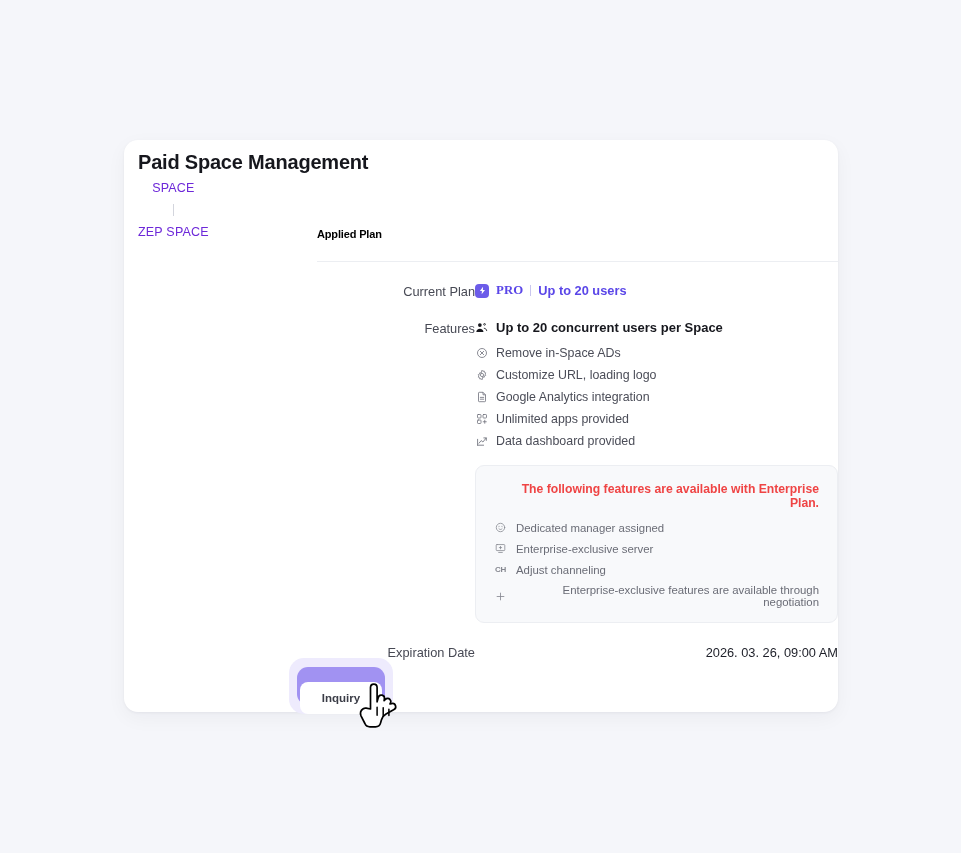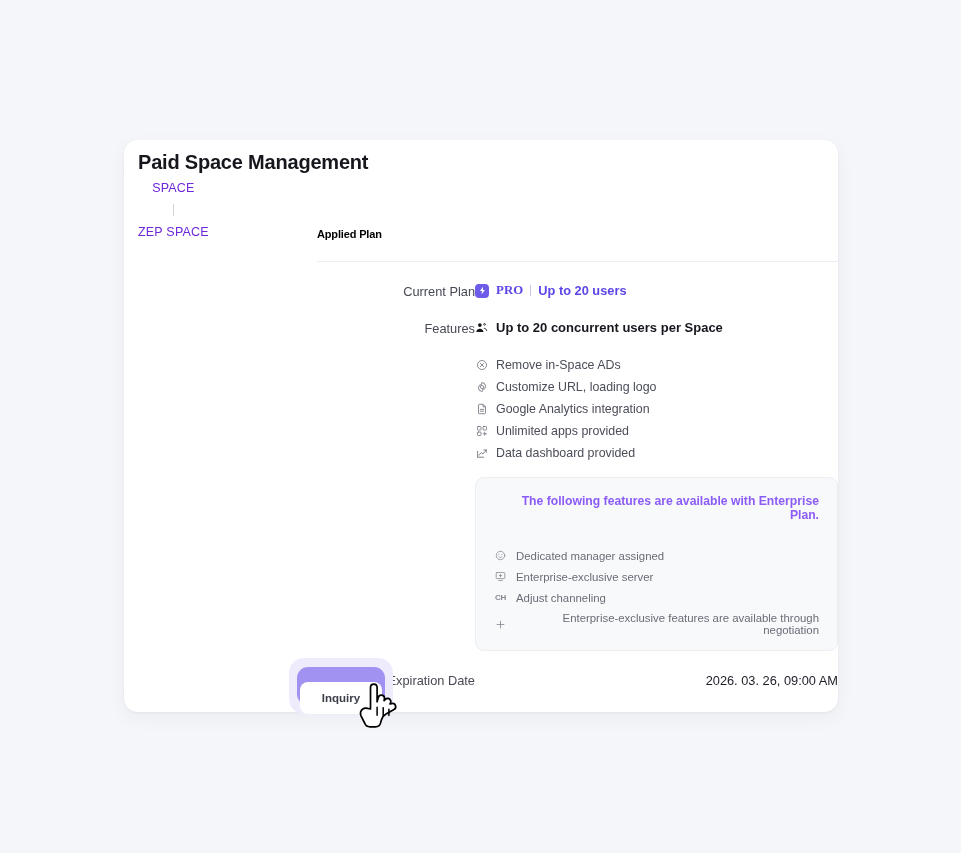--- a/index.html
+++ b/index.html
@@ -176,43 +176,43 @@
     flex: 0 0 13px;
     display: inline-flex;
     align-items: center;
     justify-content: center;
     color: #33353f;
   }
   .feat-text {
     font-size: 12.4px;
     color: #2c2e38;
   }
-  .feat.primary { margin-bottom: 23px; }
+  .feat.primary { margin-bottom: 11px; }
   .feat.primary .feat-text {
     font-size: 13px;
     font-weight: bold;
     color: #16171d;
   }
   .feat.primary .feat-icon { color: #16171d; }
   .feat.sub .feat-text { color: #4b4d58; }
   .feat.sub .feat-icon { color: #6d6f7a; }
 
   
   .callout {
     margin-top: 17px;
     background: #f8f9fb;
     border: 1px solid #eceef2;
     border-radius: 9px;
     padding: 16px 18px 14px 18px;
   }
   .callout-title {
     font-size: 12.2px;
     font-weight: bold;
-    color: #8b5cf6;
-    margin-bottom: 27px;
+    color: #ef4444;
+    margin-bottom: 11px;
   }
   .callout-item {
     display: flex;
     align-items: center;
     gap: 9px;
     margin-bottom: 8px;
   }
   .callout-item:last-child { margin-bottom: 0; }
   .callout-icon {
     width: 13px;

